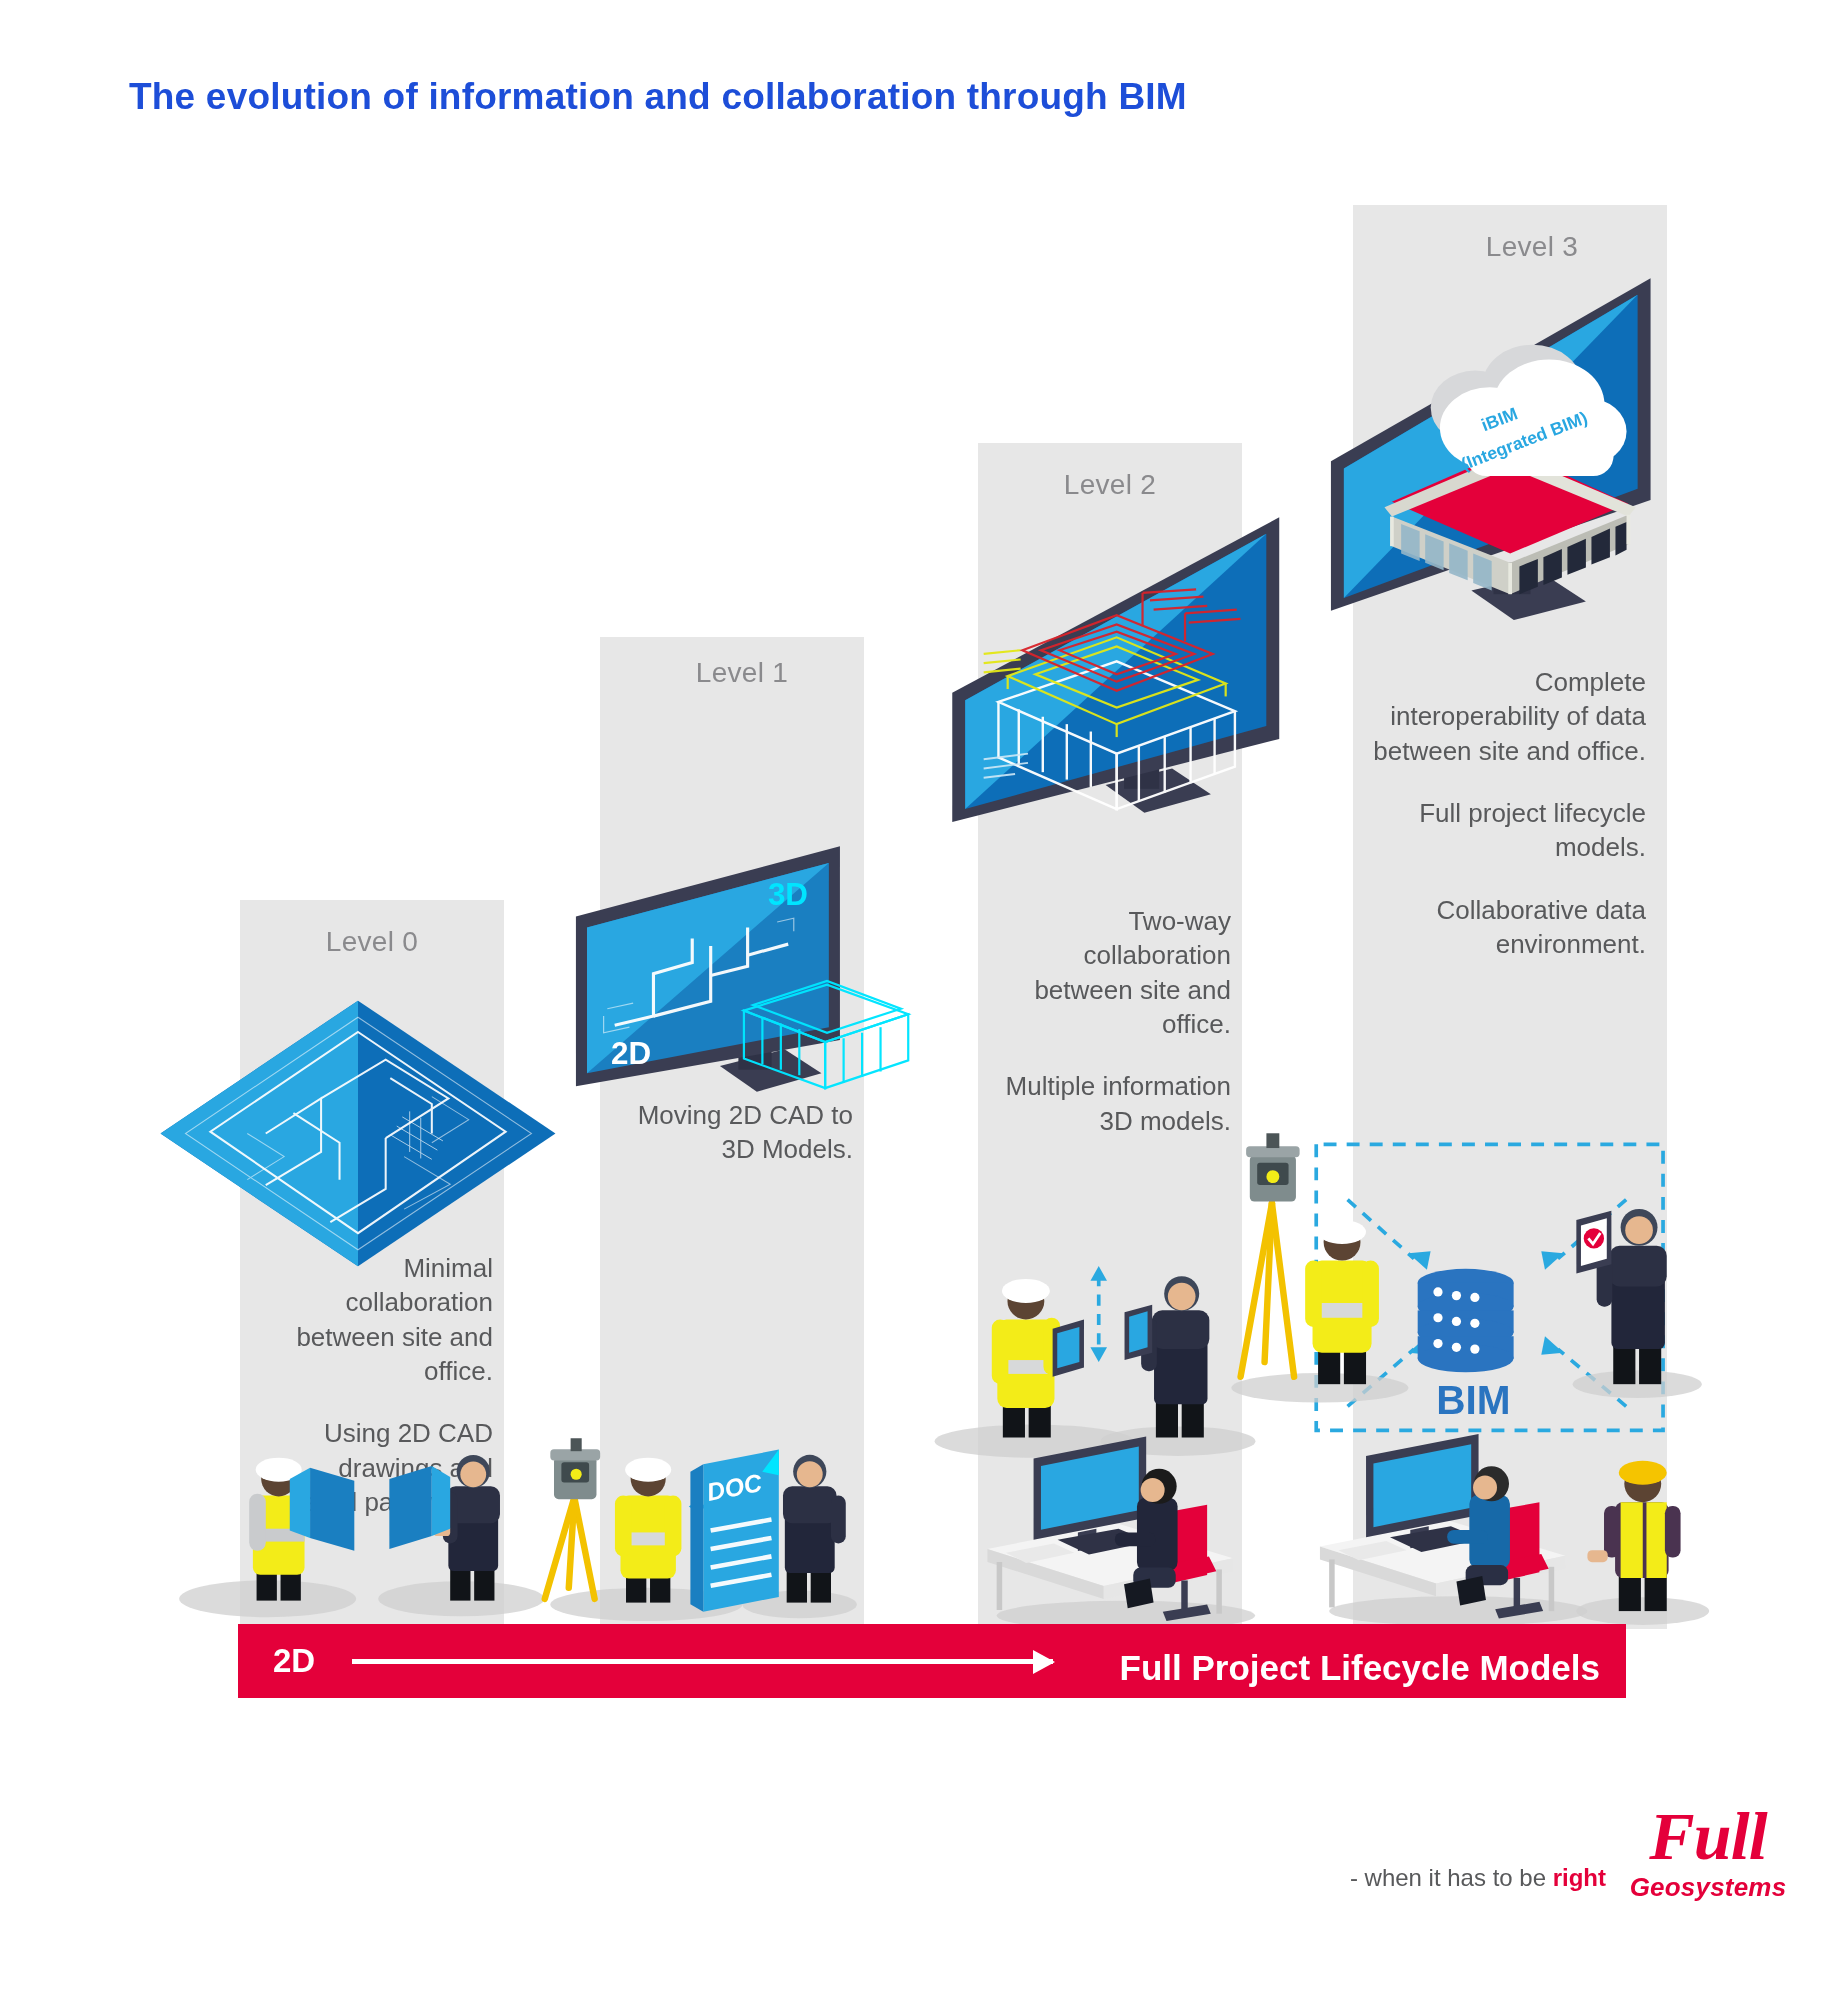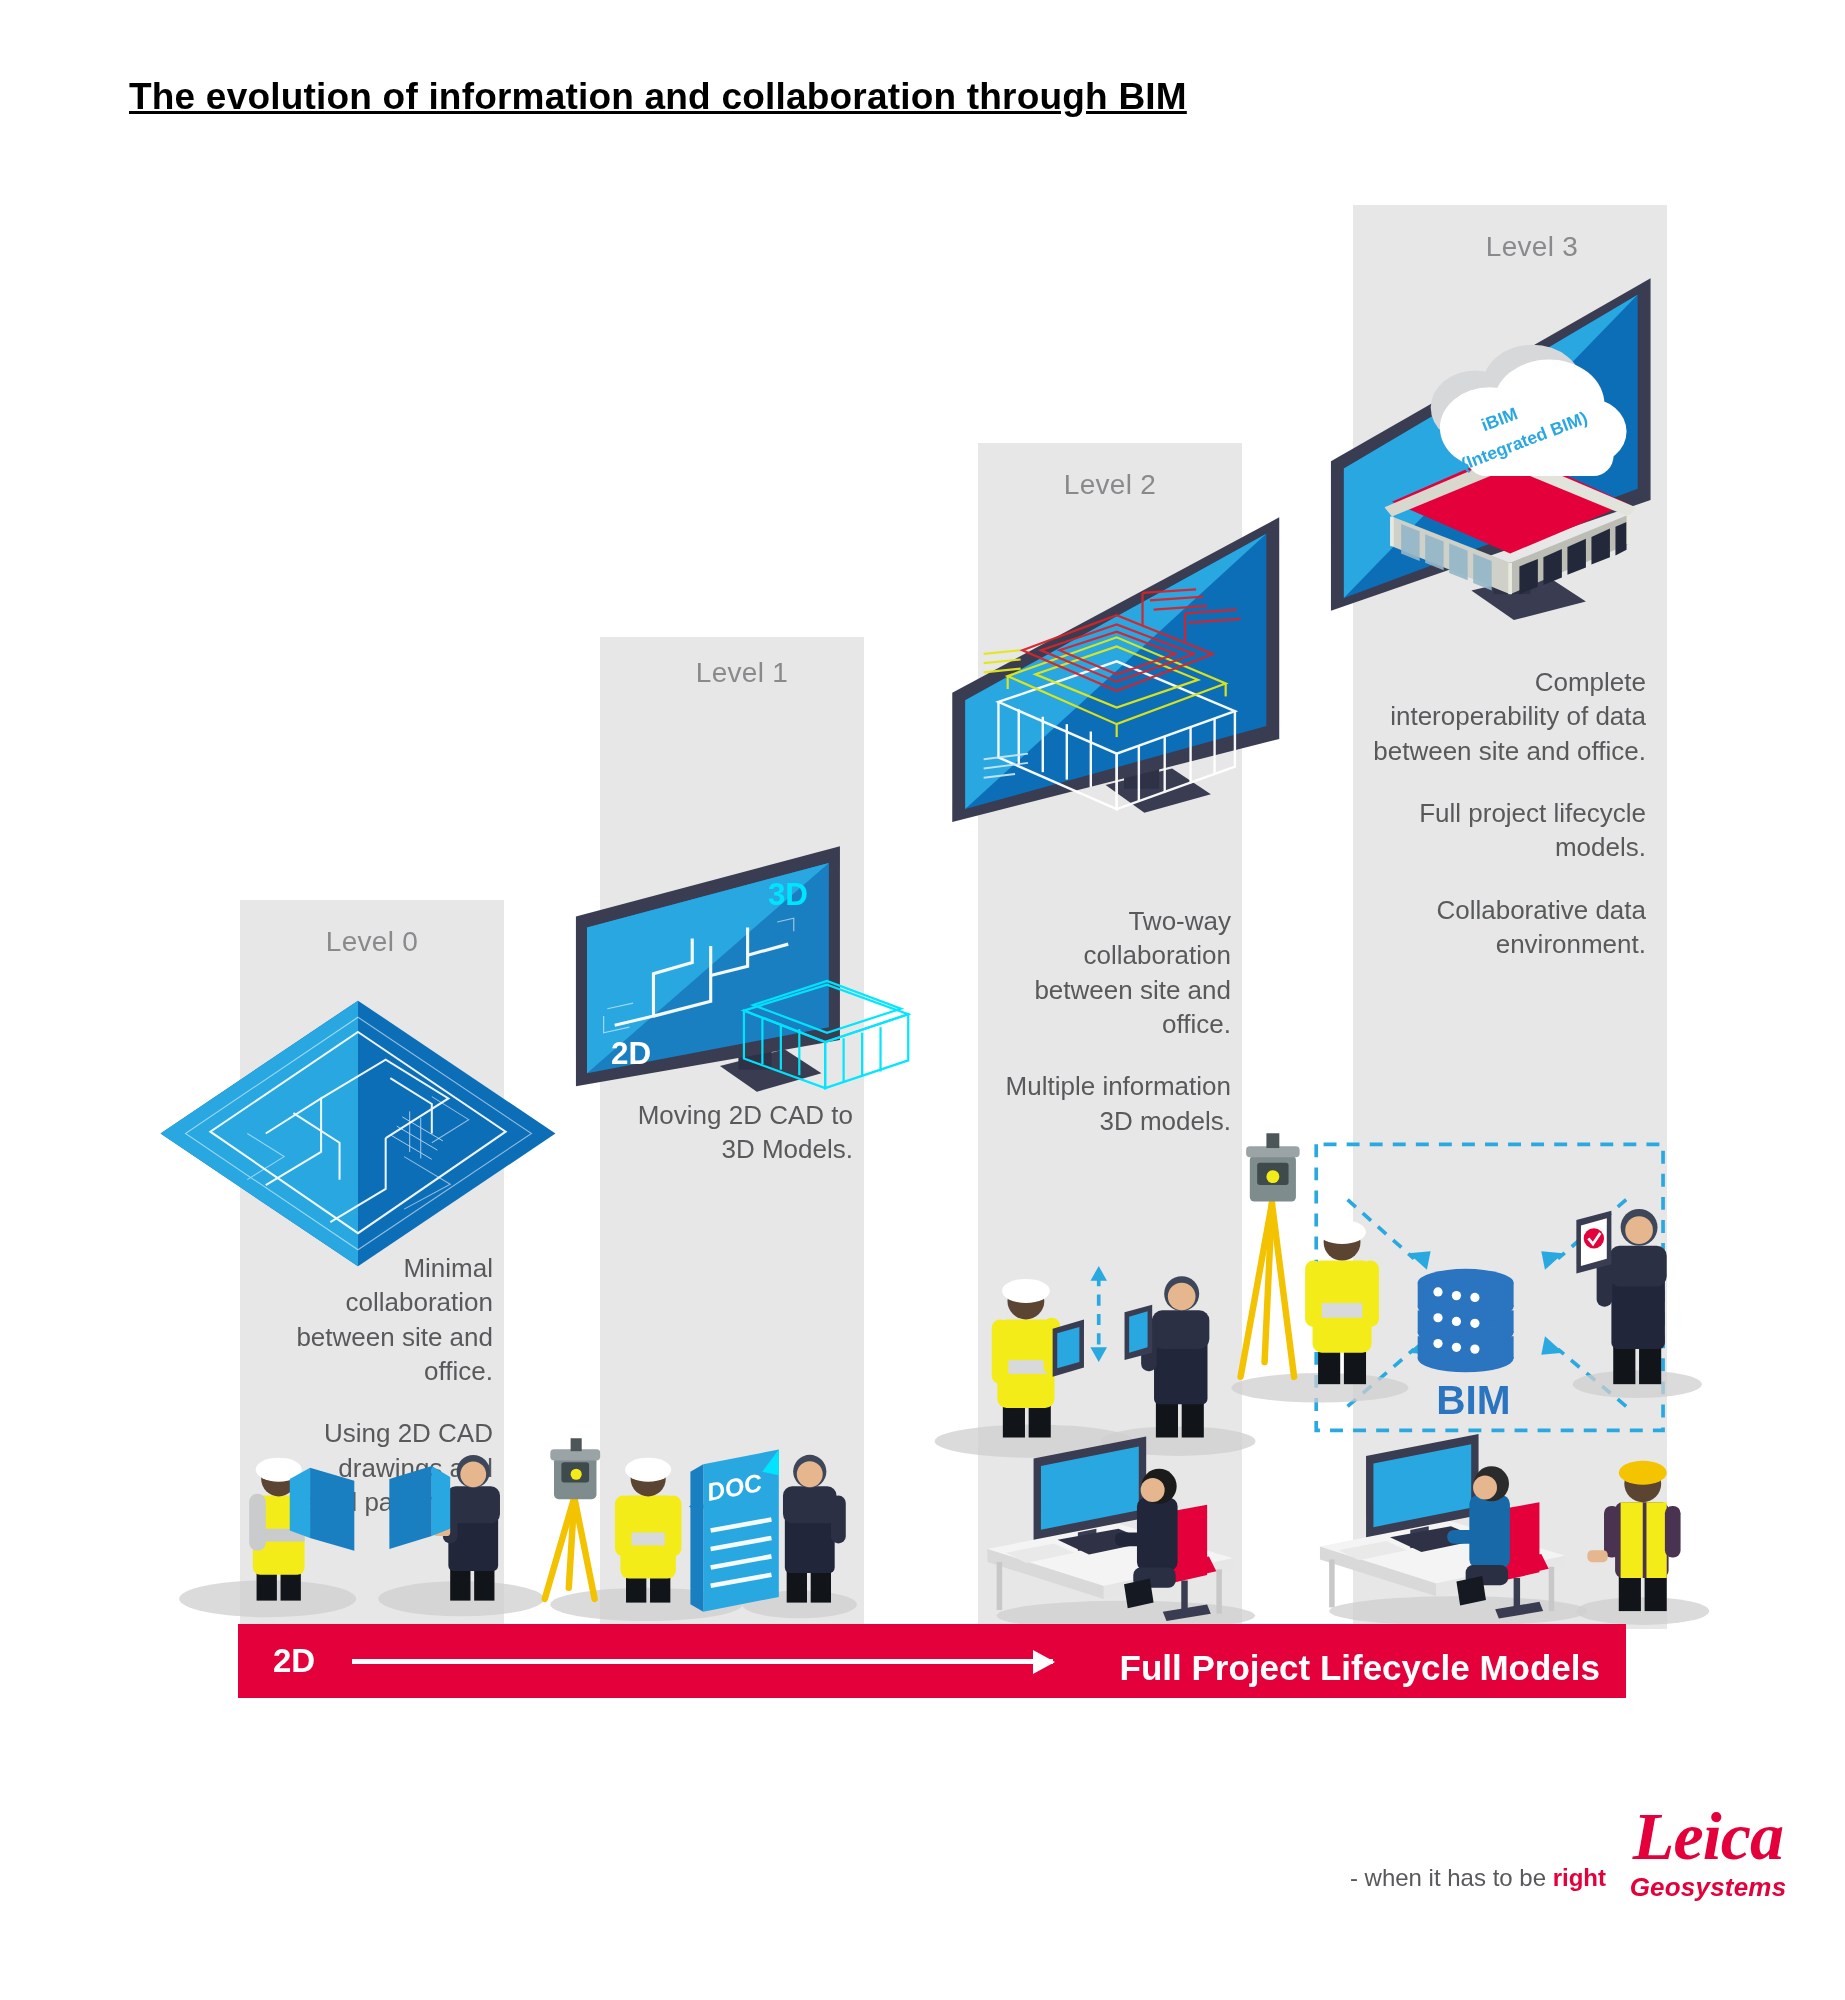--- a/index.html
+++ b/index.html
@@ -7,23 +7,22 @@
     width:1846px;height:2001px;position:relative;overflow:hidden;
     font-family:"Liberation Sans","DejaVu Sans",sans-serif;
     color:#58595b;
   }
   .stage{position:absolute;inset:0;}
   .abs{position:absolute;}
 
   
   #page-title{
     left:129px;top:76px;width:1384px;
-    font-size:37px;font-weight:bold;color:#000000;
+    font-size:37px;font-weight:bold;color:#1d4ed8;
     letter-spacing:0.2px;
-    text-decoration:underline;
   }
 
   
   .col{background:#e7e7e7;}
   #col-0{left:240px;top:900px;width:264px;height:729px;}
   #col-1{left:600px;top:637px;width:264px;height:992px;}
   #col-2{left:978px;top:443px;width:264px;height:1186px;}
   #col-3{left:1353px;top:205px;width:314px;height:1424px;}
 
   .col-label{
@@ -591,18 +590,18 @@
 
   <div class="abs" id="progress-bar">
     <div id="progress-start">2D</div>
     <div id="progress-arrow"></div>
     <div id="progress-end">Full Project Lifecycle Models</div>
   </div>
 
   <div class="abs" id="tagline"><span>- when it has to be </span><b>right</b></div>
 
   <div class="abs" id="logo">
-    <div id="logo-leica">Leica</div>
+    <div id="logo-leica">Full</div>
     <div id="logo-geosystems">Geosystems</div>
   </div>
 
 </div>
 
 
 </body></html>

